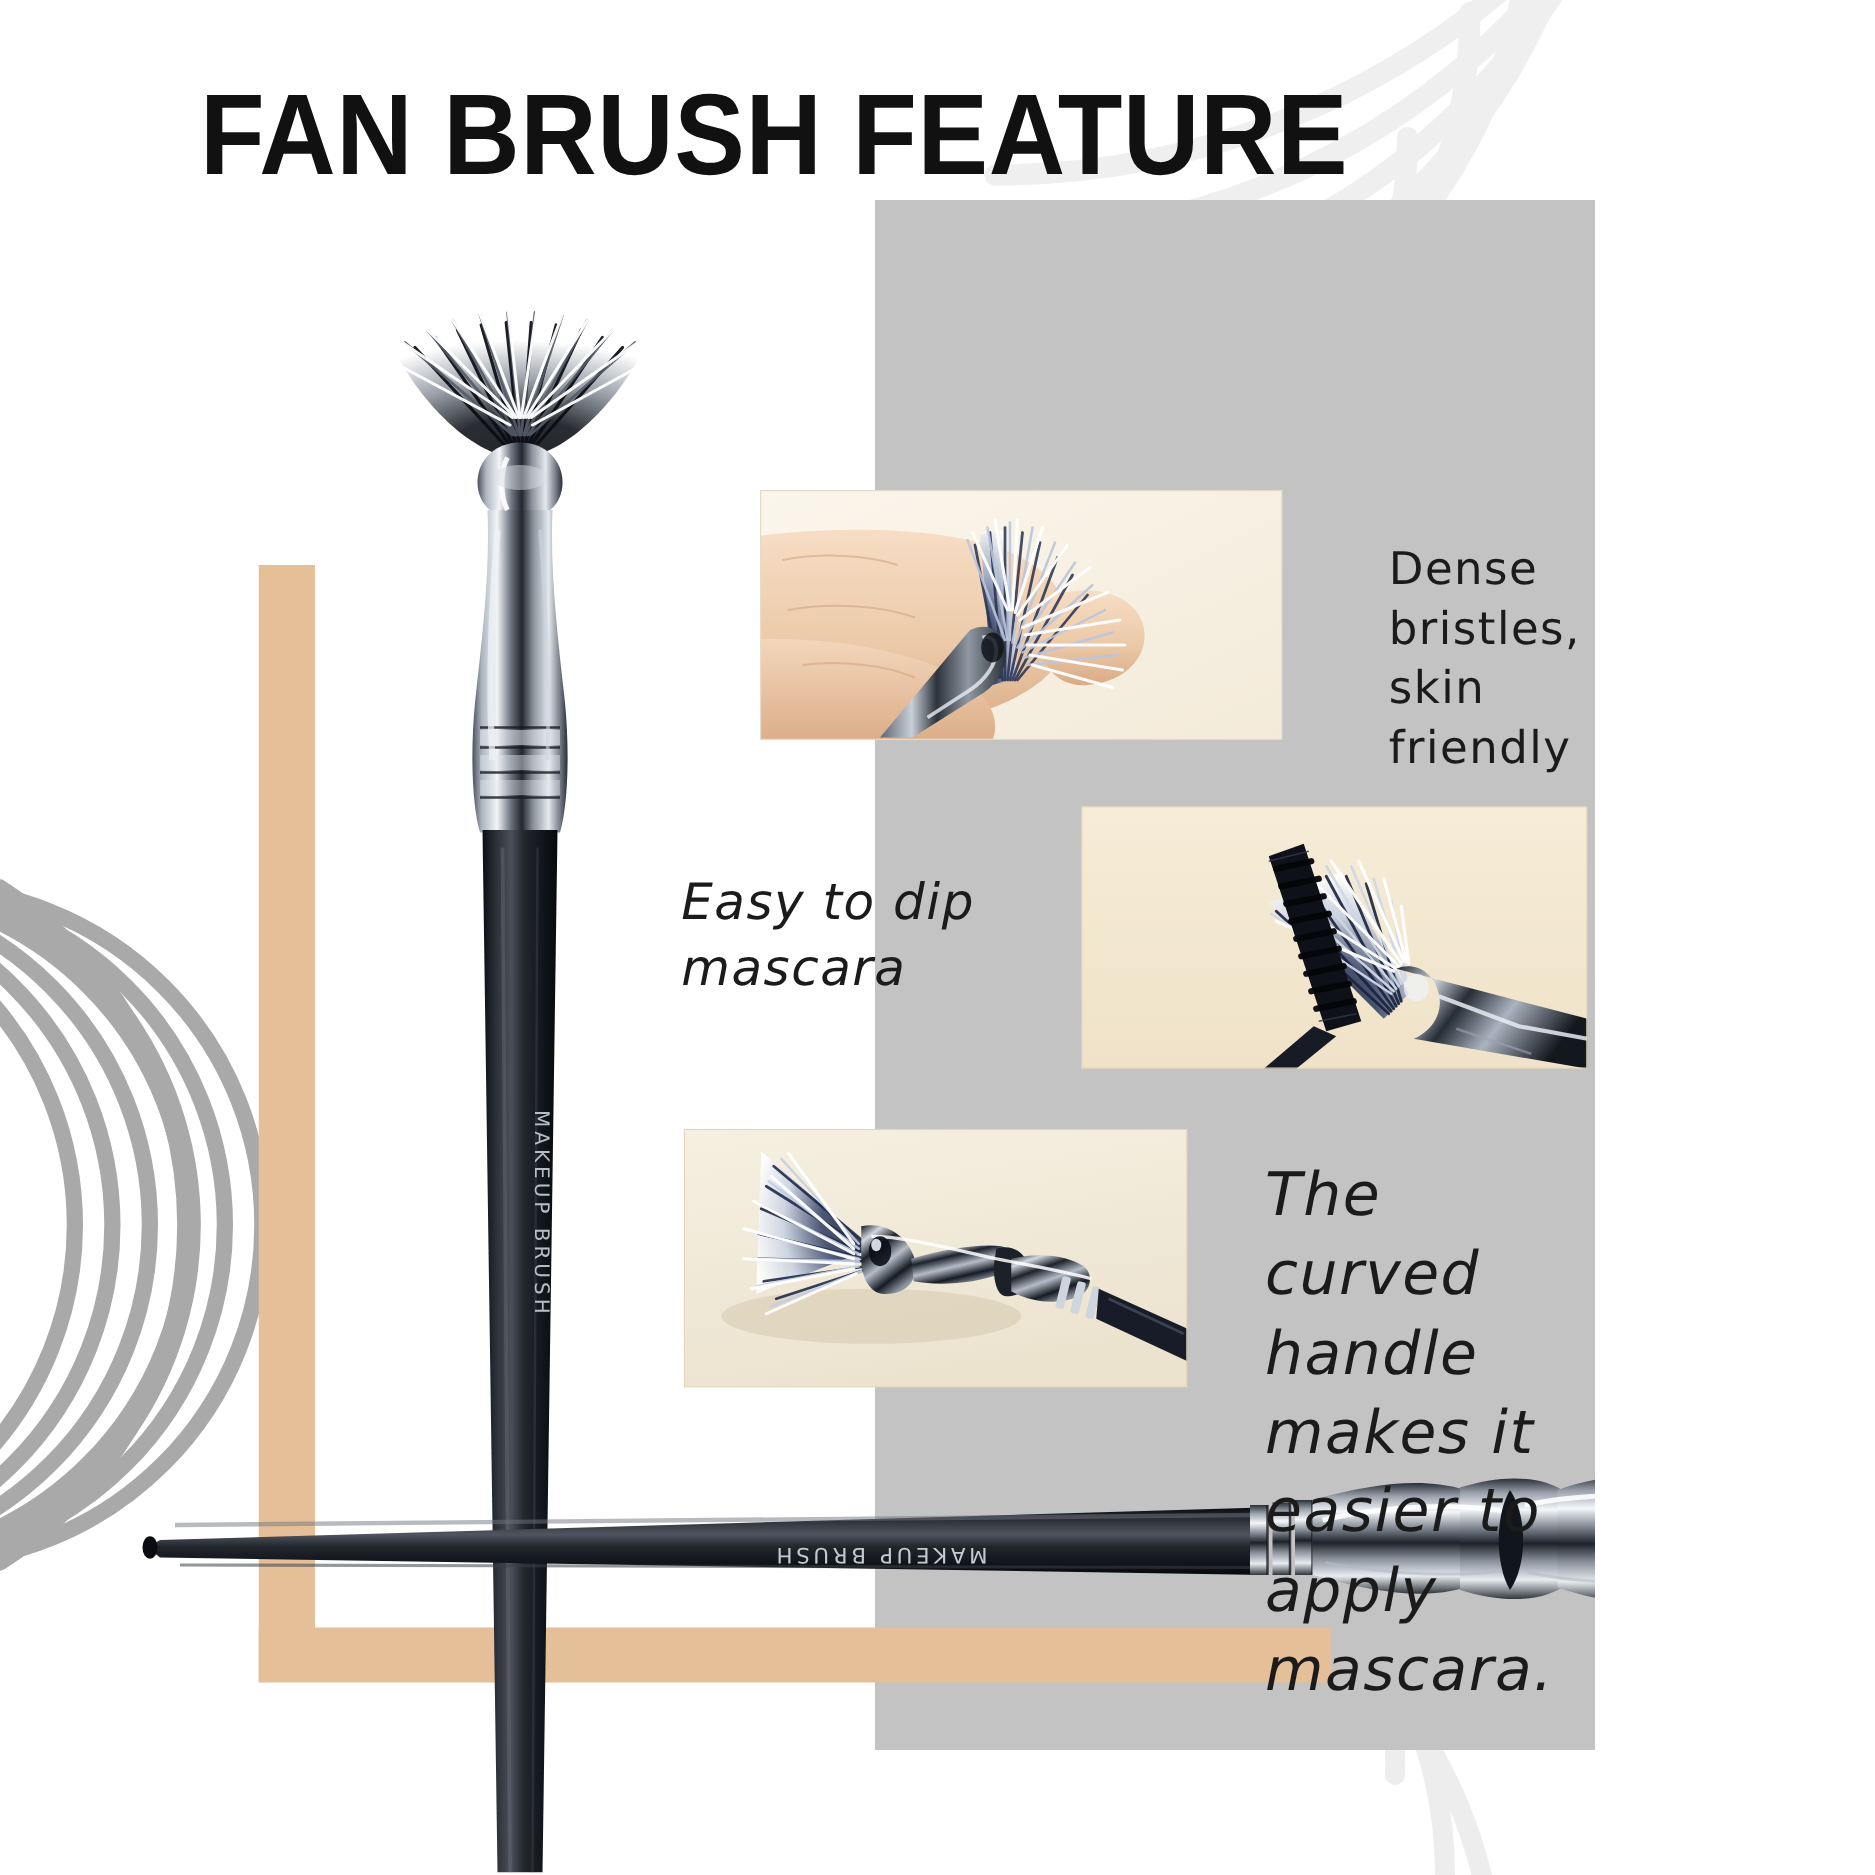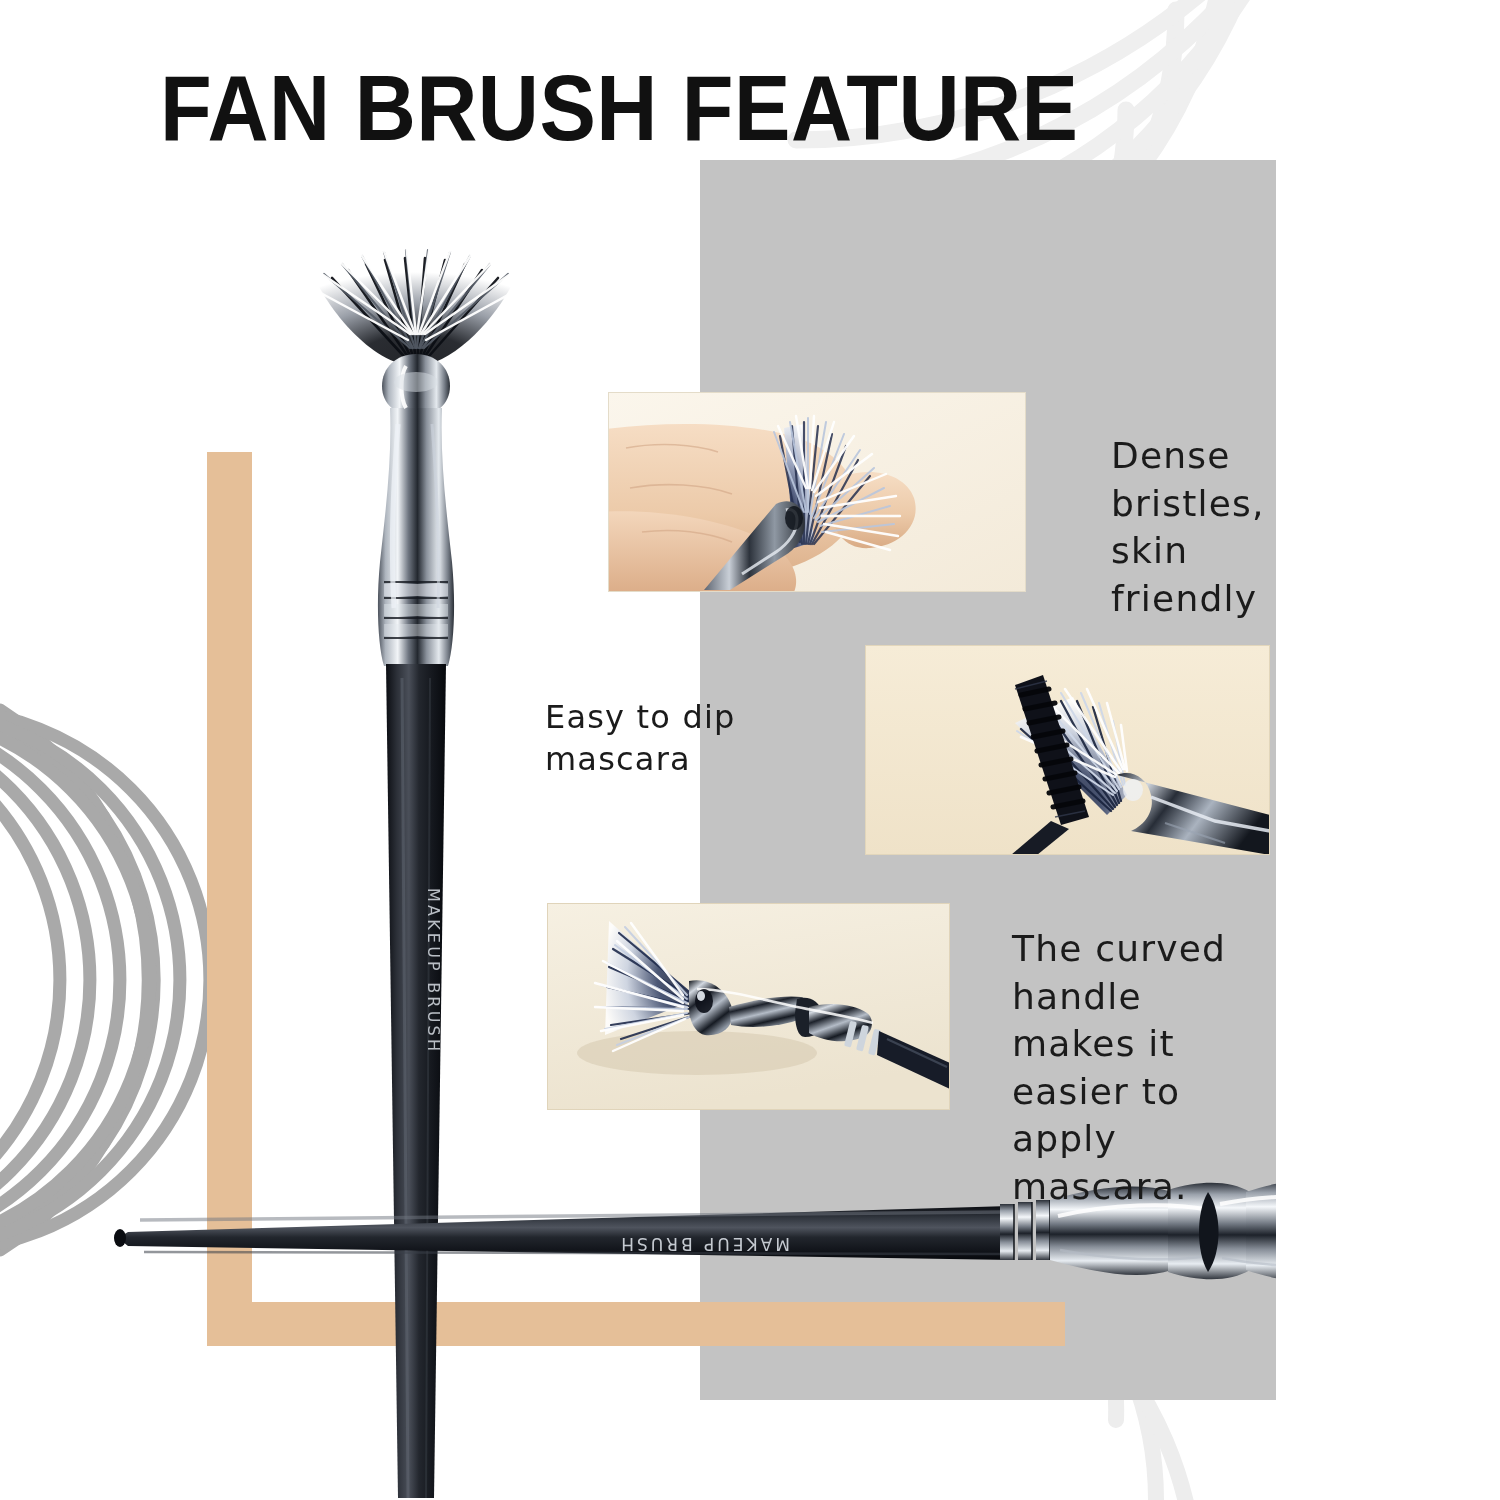--- a/index.html
+++ b/index.html
@@ -52,22 +52,22 @@
   .callout{
     position:absolute;
     font-family:"DejaVu Sans", sans-serif;
     font-weight:400;
     color:#1b1b1b;
     letter-spacing:1.2px;
     line-height:1.32;
     white-space:pre-line;
   }
   .callout-dense{left:1111px;top:432px;font-size:36px;}
-  .callout-dip{left:545px;top:696px;font-size:32px;}
-  .callout-curved{left:1012px;top:925px;font-size:36px;}
+  .callout-dip{left:545px;top:696px;font-size:40px;font-style:italic;}
+  .callout-curved{left:1012px;top:925px;font-size:48px;font-style:italic;}
 
   
   .photo{position:absolute;overflow:hidden;}
   .photo-1{left:608px;top:392px;width:418px;height:200px;}
   .photo-2{left:865px;top:645px;width:405px;height:210px;}
   .photo-3{left:547px;top:903px;width:403px;height:207px;}
 
   
   .brush-vert{position:absolute;left:280px;top:248px;width:270px;height:1250px;}
   

